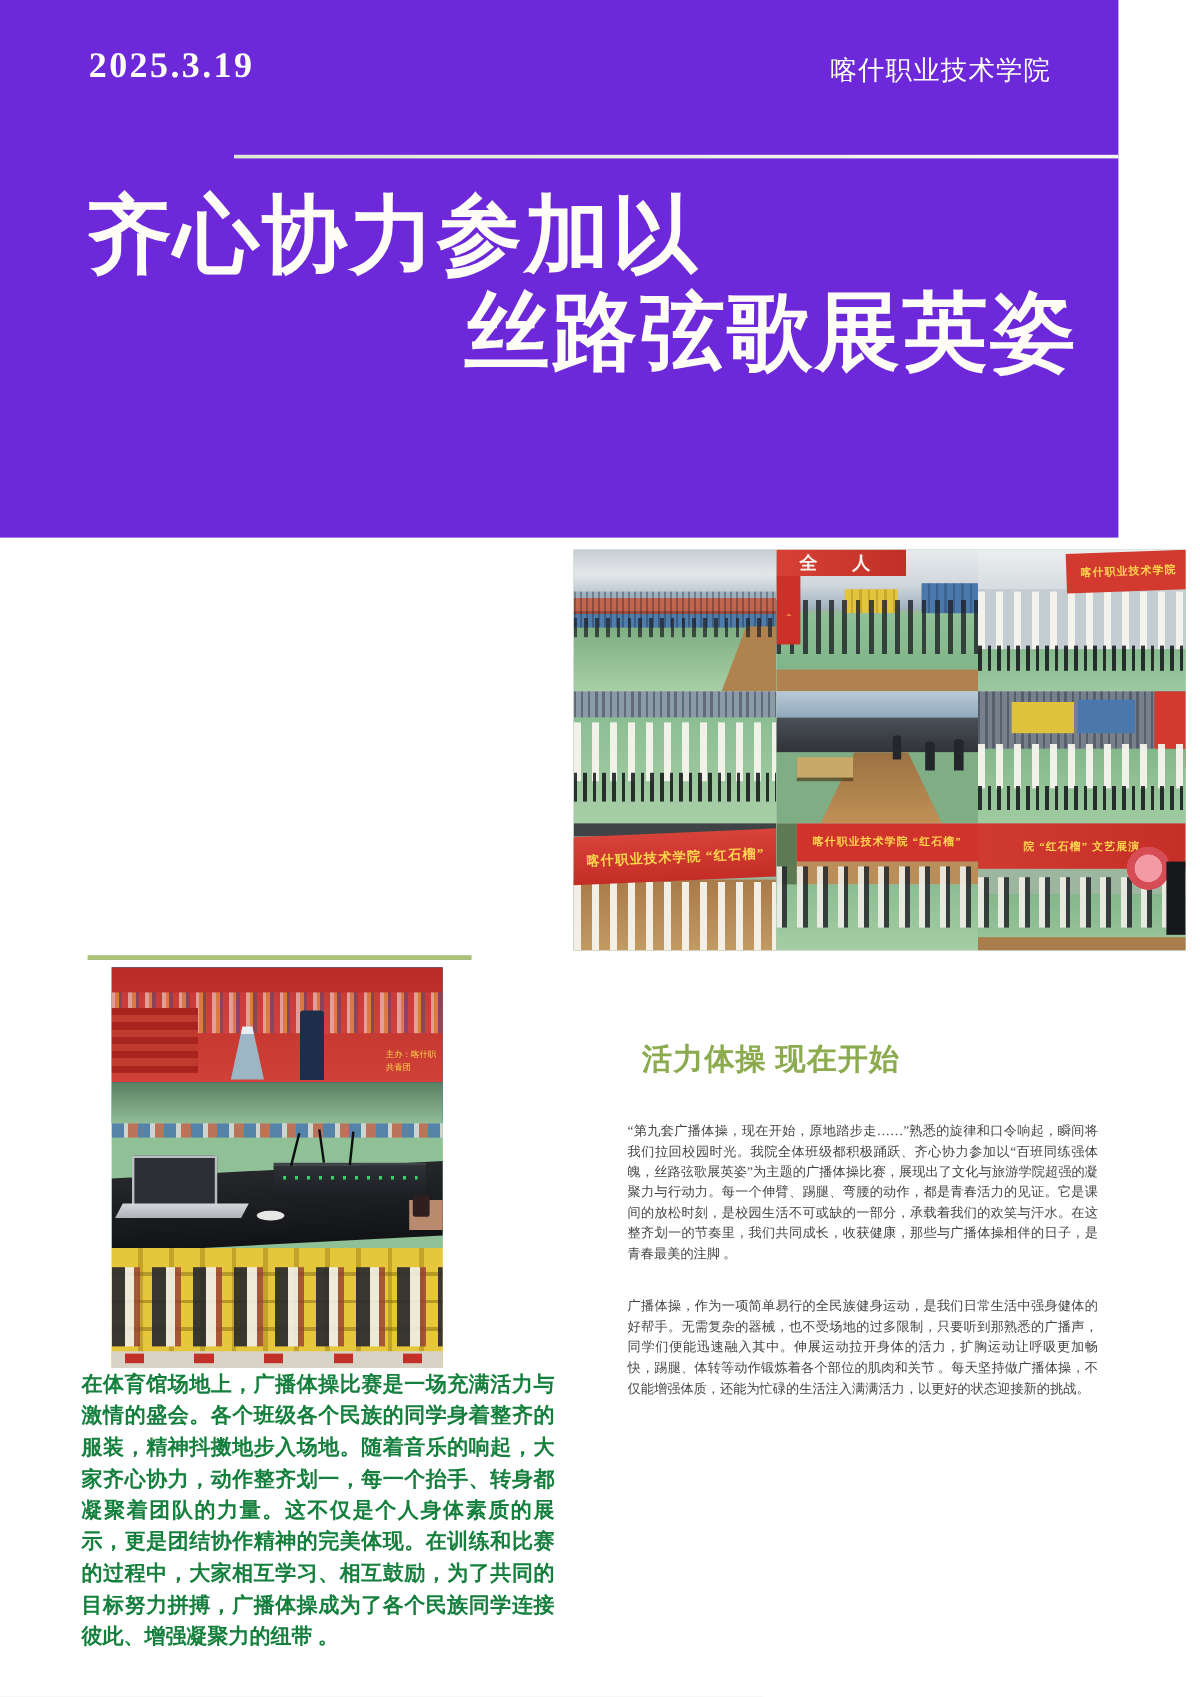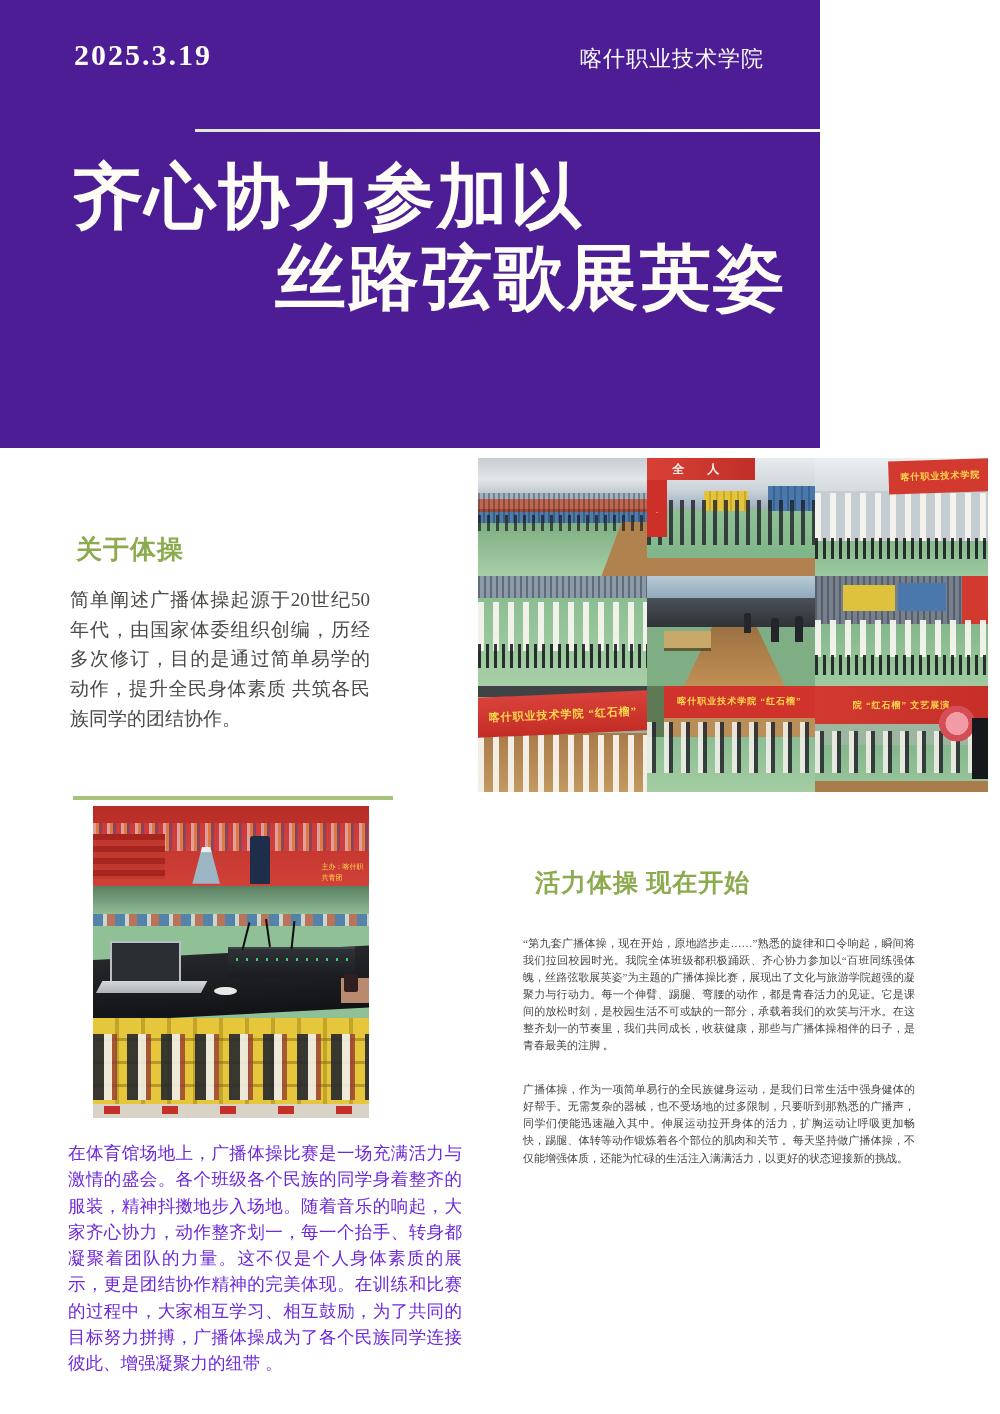--- a/index.html
+++ b/index.html
@@ -1,21 +1,21 @@
 <!DOCTYPE html>
 <html><head>
 <meta charset="utf-8">
 <style>
   * { box-sizing: border-box; }
   html,body { margin:0; padding:0; background:#e9e9e9; }
   body { font-family: "Liberation Serif","DejaVu Serif",serif; }
   .page { position:relative; width:1000px; height:1414px; margin:0 auto; background:#ffffff; overflow:hidden; }
 
   
-  .banner { position:absolute; left:0; top:0; width:820px; height:448px; background:#4c1d95; }
+  .banner { position:absolute; left:0; top:0; width:932px; height:448px; background:#6d28d9; }
   .date { position:absolute; left:74px; top:38px; color:#fdfdf8; font-size:30px; font-weight:600; letter-spacing:2px; }
   .org { position:absolute; right:56px; top:42px; color:#fdfdf8; font-size:22px; line-height:1.5; text-align:right; letter-spacing:1px; }
   .rule { position:absolute; left:195px; right:0; top:129px; height:3px;
           background:linear-gradient(90deg,#dfe8d2,#f7faf2); }
   .t1,.t2 { position:absolute; margin:0; color:#fdfdf6; font-size:71px; line-height:1;
             font-weight:700; letter-spacing:2px; white-space:nowrap; }
   .t1 { left:72px; top:162px; }
   .t2 { right:34px; top:243px; }
 
   
@@ -23,21 +23,21 @@
   .about { position:absolute; left:70px; top:532px; width:300px; }
   .about .h-green { font-size:26px; margin-left:6px; margin-bottom:18px; }
   .about p { margin:0; font-size:19px; line-height:1.56; color:#4a4a47; text-align:justify; }
 
   .vitality { position:absolute; left:523px; top:866px; width:392px; }
   .vitality .h-green { font-size:25px; margin-left:12px; margin-bottom:36px; }
   .vitality p { margin:0; font-size:11px; line-height:1.55; color:#474644; text-align:justify; }
   .vitality p + p { margin-top:27px; }
 
   .left-article { position:absolute; left:68px; top:1140px; width:394px; }
-  .left-article p { margin:0; font-size:17.5px; line-height:1.5; color:#6d28d9; text-align:justify; }
+  .left-article p { margin:0; font-size:17.5px; line-height:1.5; color:#15803d; text-align:justify;font-weight:bold; }
 
   
   .collage { position:absolute; left:478px; top:458px; width:510px; height:334px;
              display:grid; grid-template-columns:169px 168px 173px; grid-template-rows:118px 110px 106px; }
   .ph { position:relative; overflow:hidden; background:#9db6a0; }
   .pz { position:absolute; }
   .crowd-dark  { background:repeating-linear-gradient(90deg,rgba(25,28,33,.7) 0 3px,rgba(25,28,33,0) 3px 9px); }
   .crowd-dark2 { background:repeating-linear-gradient(90deg,rgba(30,33,39,.8) 0 4px,rgba(30,33,39,0) 4px 11px); }
   .crowd-white { background:repeating-linear-gradient(90deg,rgba(246,244,237,.95) 0 6px,rgba(246,244,237,0) 6px 15px); }
   .crowd-mix   { background:repeating-linear-gradient(90deg,rgba(240,238,230,.9) 0 5px,rgba(35,38,44,.85) 5px 9px,rgba(35,38,44,0) 9px 17px); }
@@ -49,21 +49,21 @@
   .c1-stand { left:0;right:0;top:30%;height:26%; background:linear-gradient(180deg,#9fb0be 0 18%,#c0664e 18% 52%,#9c4a3c 52% 60%,#4e7dac 60% 100%); }
   .c1-stand::after { content:""; position:absolute; inset:0; background:repeating-linear-gradient(90deg,rgba(20,20,30,.3) 0 2px,transparent 2px 5px); }
   .c1-floor { left:0;right:0;top:55%;bottom:0; background:linear-gradient(180deg,#7fae83,#a7cfa5); }
   .c1-wood  { right:0;top:54%;width:27%;height:46%; background:#b0824e; clip-path:polygon(45% 0,100% 0,100% 100%,0 100%); }
   .c1-crowd { left:0;right:0;top:48%;height:14%; }
 
   
   .c2-ceil { left:0;right:0;top:0;height:42%; background:linear-gradient(180deg,#e8ebee,#cfd6db 60%,#9fb0bf); }
   .c2-ban  { left:0;top:0;width:64%;height:19%; background:linear-gradient(90deg,#d84035,#c03028);
              display:flex;align-items:center;justify-content:center; }
-  .c2-ban span { color:#f6f3ec; font-weight:700; font-size:12px; letter-spacing:10px; }
+  .c2-ban span { color:#f6f3ec; font-weight:700; font-size:15px; letter-spacing:10px;font-family:Liberation Mono, monospace; }
   .c2-side { left:0;top:19%;width:12%;height:48%; background:#cc3028; writing-mode:vertical-rl;
              display:flex;align-items:center;justify-content:center; }
   .c2-side span { font-size:7px; letter-spacing:2px; }
   .c2-yel  { left:34%;top:28%;width:26%;height:17%; background:repeating-linear-gradient(90deg,#e3c43d 0 5px,#c9a92e 5px 7px); }
   .c2-blu  { right:0;top:24%;width:28%;height:22%; background:repeating-linear-gradient(90deg,#4a78ad 0 5px,#3c638f 5px 7px); }
   .c2-floor{ left:0;right:0;top:45%;bottom:0; background:linear-gradient(180deg,#8fc096,#79b184); }
   .c2-wood { left:0;right:0;bottom:0;height:15%; background:#b1824f; }
   .c2-crowd{ left:0;right:0;top:36%;height:38%; }
 
   
@@ -121,21 +121,21 @@
              background:radial-gradient(circle at 50% 45%,#f29ba4 0 28%,#d64d56 29% 44%,transparent 45%); }
   .c9-speaker{ right:0;top:30%;width:9%;height:58%; background:#17181b; }
   .c9-floor{ left:0;right:0;bottom:0;height:44%; background:linear-gradient(180deg,#84b78b,#9cc69d); }
   .c9-wood { left:0;right:0;bottom:0;height:10%; background:#a97c4b; }
   .c9-crowd{ left:0;right:0;top:42%;height:40%; }
 
   
   .divider { position:absolute; left:73px; top:796px; width:320px; height:4px; background:#a9c178; }
   .photo-stack { position:absolute; left:93px; top:806px; width:276px; }
   .ph-row { position:relative; overflow:hidden; width:100%; }
-  .p1 { height:108px; background:#0369a1; }
+  .p1 { height:130px; background:#0369a1; }
   .p2 { height:104px; background:#8fc096; }
   .p3 { height:100px; background:#e6c63a; }
 
   .p1-red   { left:0;right:0;top:0;height:74%; background:linear-gradient(180deg,#b92c26,#d04238); }
   .p1-frieze{ left:0;right:0;top:16%;height:26%; opacity:.8;
               background:repeating-linear-gradient(90deg,rgba(255,255,255,.65) 0 3px,rgba(255,210,90,.55) 3px 6px,rgba(60,90,160,.5) 6px 9px,rgba(230,80,90,.4) 9px 14px); }
   .p1-stands{ left:0;top:26%;width:26%;height:42%; background:repeating-linear-gradient(180deg,#a8241f 0 6px,#c03a30 6px 12px); }
   .p1-woman { left:36%;top:38%;width:10%;height:34%; background:linear-gradient(180deg,#e8eef2 14%,#9db6c6 15%);
               clip-path:polygon(35% 0,65% 0,100% 100%,0 100%); }
   .p1-man   { left:57%;top:28%;width:7%;height:44%; background:#1d2d4a; border-radius:3px 3px 0 0; }
@@ -174,24 +174,20 @@
   <header class="banner">
     <div class="date">2025.3.19</div>
     <div class="org">
       <div>喀什职业技术学院</div>
     </div>
     <div class="rule"></div>
     <h1 class="t1">齐心协力参加以</h1>
     <h1 class="t2">丝路弦歌展英姿</h1>
   </header>
 
-  <section class="about">
-    <h2 class="h-green">关于体操</h2>
-    <p>简单阐述广播体操起源于20世纪50年代，由国家体委组织创编，历经多次修订，目的是通过简单易学的动作，提升全民身体素质 共筑各民族同学的团结协作。</p>
-  </section>
 
   <div class="collage">
 
     <div class="ph">
       <div class="pz c1-ceil"></div>
       <div class="pz c1-stand"></div>
       <div class="pz c1-floor"></div>
       <div class="pz c1-wood"></div>
       <div class="pz c1-crowd crowd-dark"></div>
     </div>

